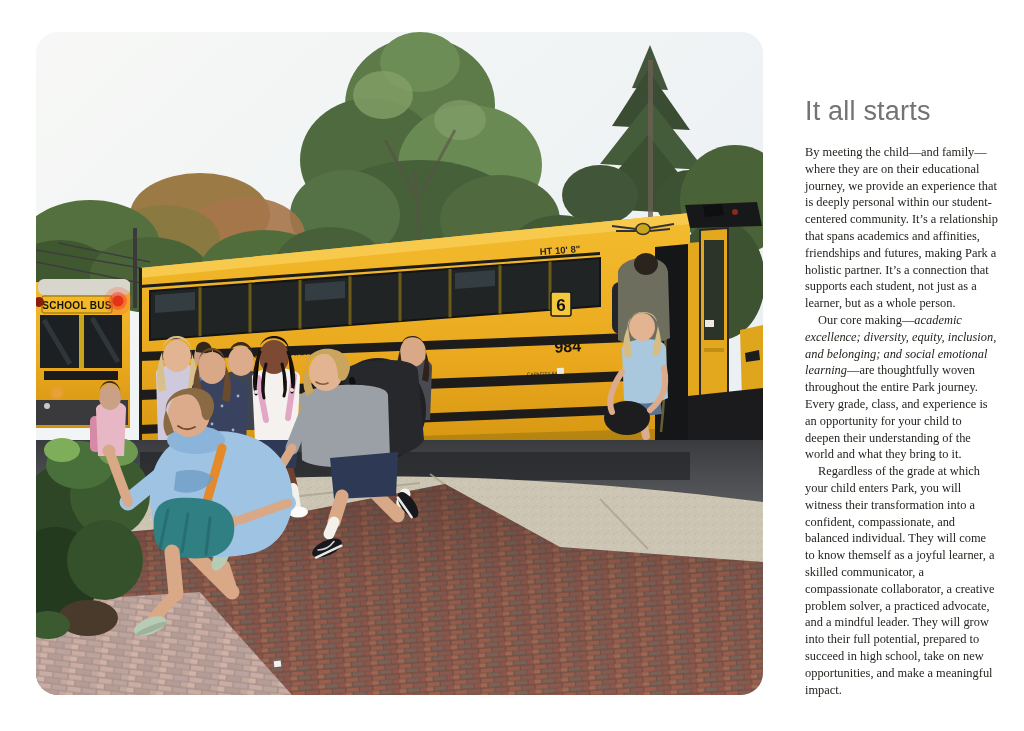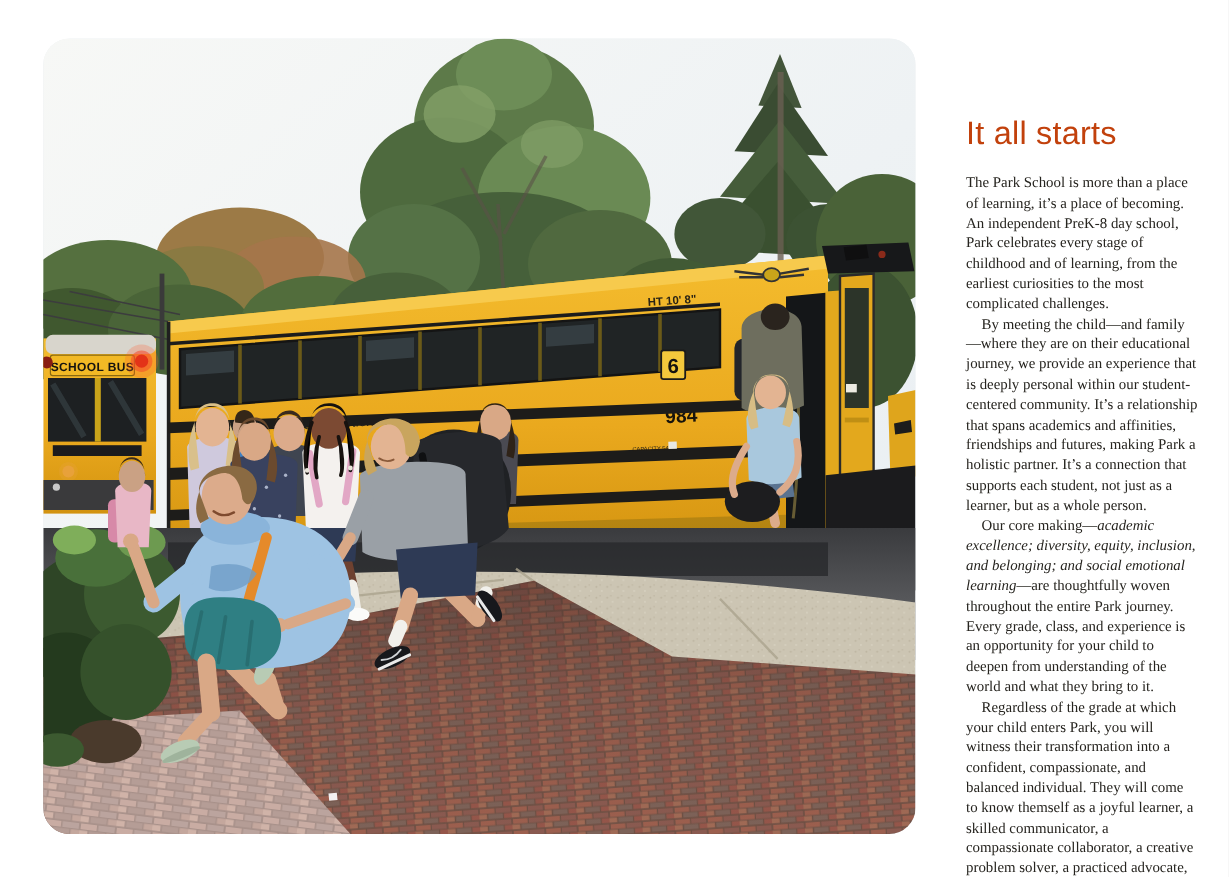--- a/index.html
+++ b/index.html
@@ -390,24 +390,23 @@
         <ellipse cx="189" cy="414" rx="21" ry="23" fill="#dcab8b"></ellipse>
         <path d="M166,412 C162,384 216,378 214,408 C212,420 206,424 202,416 C200,398 192,392 182,395 C170,398 166,404 166,412 Z" fill="#8a6a42"></path>
         <path d="M166,410 C162,422 163,430 167,436 L174,432 Z" fill="#8a6a42"></path>
         <path d="M178,426 Q186,432 195,427" stroke="#7e4a2e" stroke-width="2" fill="none"></path>
       </g>
     </g>
   </svg>
   </div>
 
   <div class="text-col">
-    <h1 class="headline" style="color:#c2410c;">
+    <h1 class="headline" style="color:#737373;">
       <span style="display:block">It all starts</span>
     </h1>
     <div class="body-copy">
-      <p>The Park School is more than a place of learning, it’s a place of becoming. An independent PreK-8 day school, Park celebrates every stage of childhood and of learning, from the earliest curiosities to the most complicated challenges.</p>
       <p>By meeting the child—and family—where they are on their educational journey, we provide an experience that is deeply personal within our student-centered community. It’s a relationship that spans academics and affinities, friendships and futures, making Park a holistic partner. It’s a connection that supports each student, not just as a learner, but as a whole person.</p>
-      <p><span>Our core making—</span><em>academic excellence; diversity, equity, inclusion, and belonging; and social emotional learning</em><span>—are thoughtfully woven throughout the entire Park journey. Every grade, class, and experience is an opportunity for your child to deepen from understanding of the world and what they bring to it.</span></p>
+      <p><span>Our core making—</span><em>academic excellence; diversity, equity, inclusion, and belonging; and social emotional learning</em><span>—are thoughtfully woven throughout the entire Park journey. Every grade, class, and experience is an opportunity for your child to deepen their understanding of the world and what they bring to it.</span></p>
       <p>Regardless of the grade at which your child enters Park, you will witness their transformation into a confident, compassionate, and balanced individual. They will come to know themself as a joyful learner, a skilled communicator, a compassionate collaborator, a creative problem solver, a practiced advocate, and a mindful leader. They will grow into their full potential, prepared to succeed in high school, take on new opportunities, and make a meaningful impact.</p>
     </div>
   </div>
 
 </div>
 
 </body></html>

